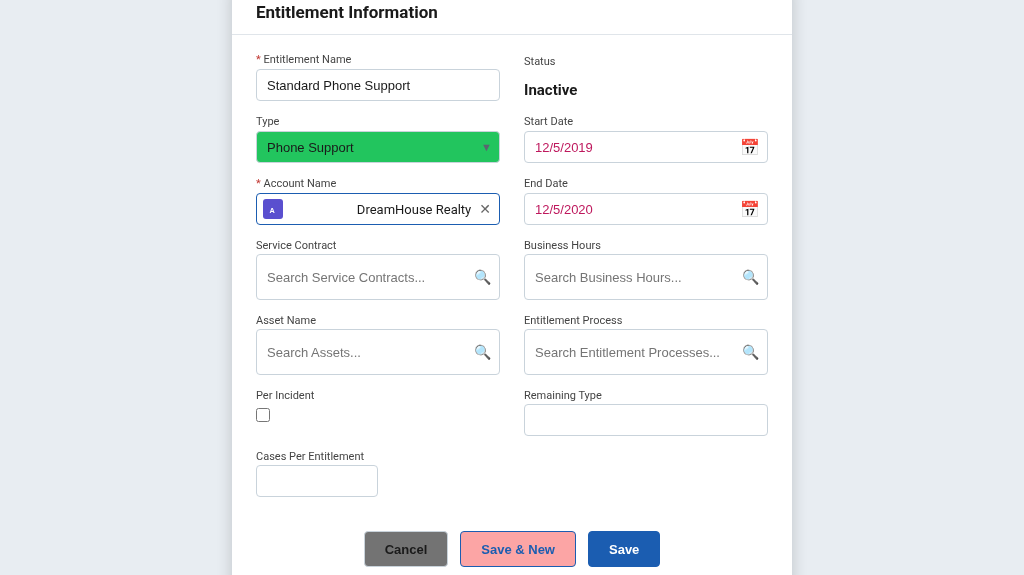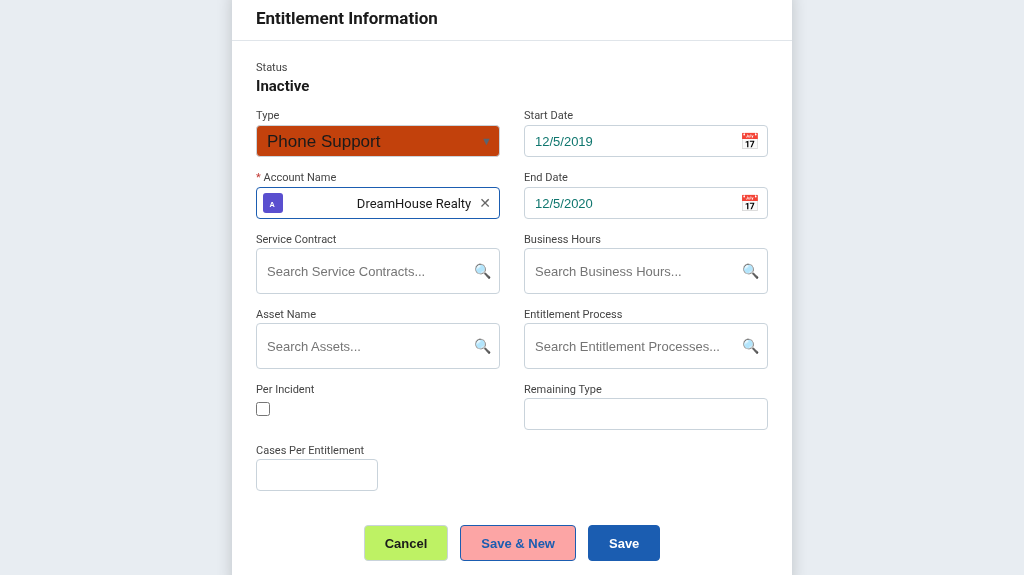--- a/index.html
+++ b/index.html
@@ -64,23 +64,23 @@
     }
     .select-wrapper {
       position: relative;
     }
     .select-wrapper select {
       width: 100%;
       height: 32px;
       border: 1px solid #c9d3db;
       border-radius: 4px;
       padding: 0 28px 0 10px;
-      font-size: 17px;
-      color: #1a1a1a;
-      background: #c2410c;
+      font-size: 13px;
+      color: #1a1a1a;
+      background: #22c55e;
       appearance: none;
       outline: none;
       cursor: pointer;
     }
     .select-arrow {
       position: absolute;
       right: 8px;
       top: 50%;
       transform: translateY(-50%);
       pointer-events: none;
@@ -88,21 +88,21 @@
       font-size: 11px;
     }
     .status-section {
       display: flex;
       flex-direction: column;
       padding-top: 2px;
     }
     .status-label {
       font-size: 11px;
       color: #444;
-      margin-bottom: 3px;
+      margin-bottom: 13px;
     }
     .status-value {
       font-size: 15px;
       font-weight: 700;
       color: #1a1a1a;
     }
     .account-field {
       display: flex;
       align-items: center;
       border: 1px solid #1b5db1;
@@ -165,21 +165,21 @@
     .date-wrapper {
       position: relative;
     }
     .date-wrapper input {
       width: 100%;
       height: 32px;
       border: 1px solid #c9d3db;
       border-radius: 4px;
       padding: 0 32px 0 10px;
       font-size: 13px;
-      color: #0f766e;
+      color: #be185d;
       background: #fff;
       outline: none;
     }
     .calendar-icon {
       position: absolute;
       right: 8px;
       top: 50%;
       transform: translateY(-50%);
       color: #5a6470;
       font-size: 16px;
@@ -205,21 +205,21 @@
       padding: 20px 24px 0 24px;
     }
     .btn {
       height: 36px;
       padding: 0 20px;
       border-radius: 4px;
       font-size: 13px;
       font-weight: 600;
       cursor: pointer;
       border: 1px solid #c9d3db;
-      background: #bef264;
+      background: #737373;
       color: #1a1a1a;
       transition: background 0.1s;
     }
     .btn-save-new {
       border-color: #1b5db1;
       color: #1b5db1;
       background: #fca5a5;
     }
     .btn-save {
       background: #1b5db1;
@@ -234,20 +234,24 @@
   </style>
 </head>
 <body>
 
 <div class="modal-container">
   <div class="modal-header">Entitlement Information</div>
 
   <div class="modal-body">
 
     <div class="form-row">
+      <div class="form-group">
+        <label class="form-label required">Entitlement Name</label>
+        <input class="form-input" type="text" value="Standard Phone Support" style="">
+      </div>
       <div class="form-group status-section">
         <span class="status-label">Status</span>
         <span class="status-value">Inactive</span>
       </div>
     </div>
 
     <div class="form-row">
       <div class="form-group">
         <label class="form-label">Type</label>
         <div class="select-wrapper">

